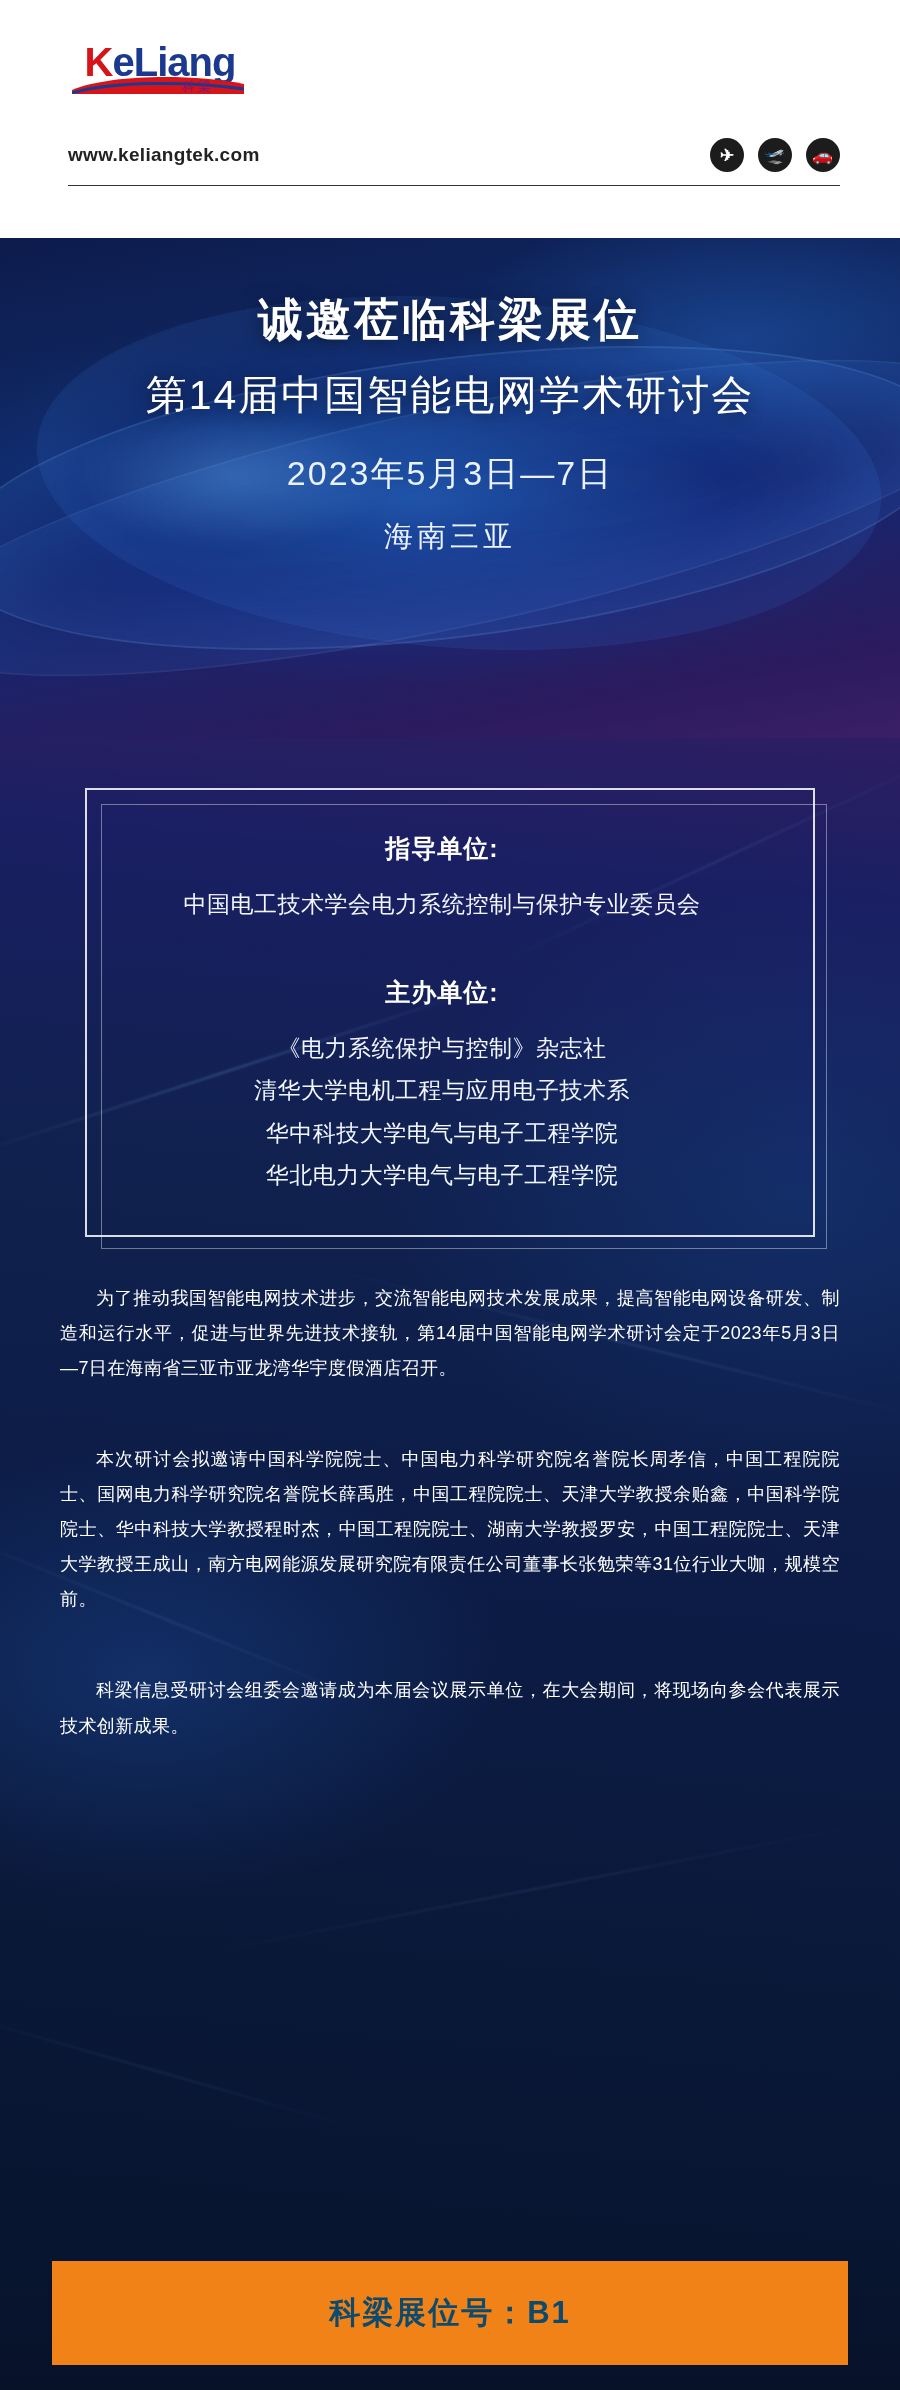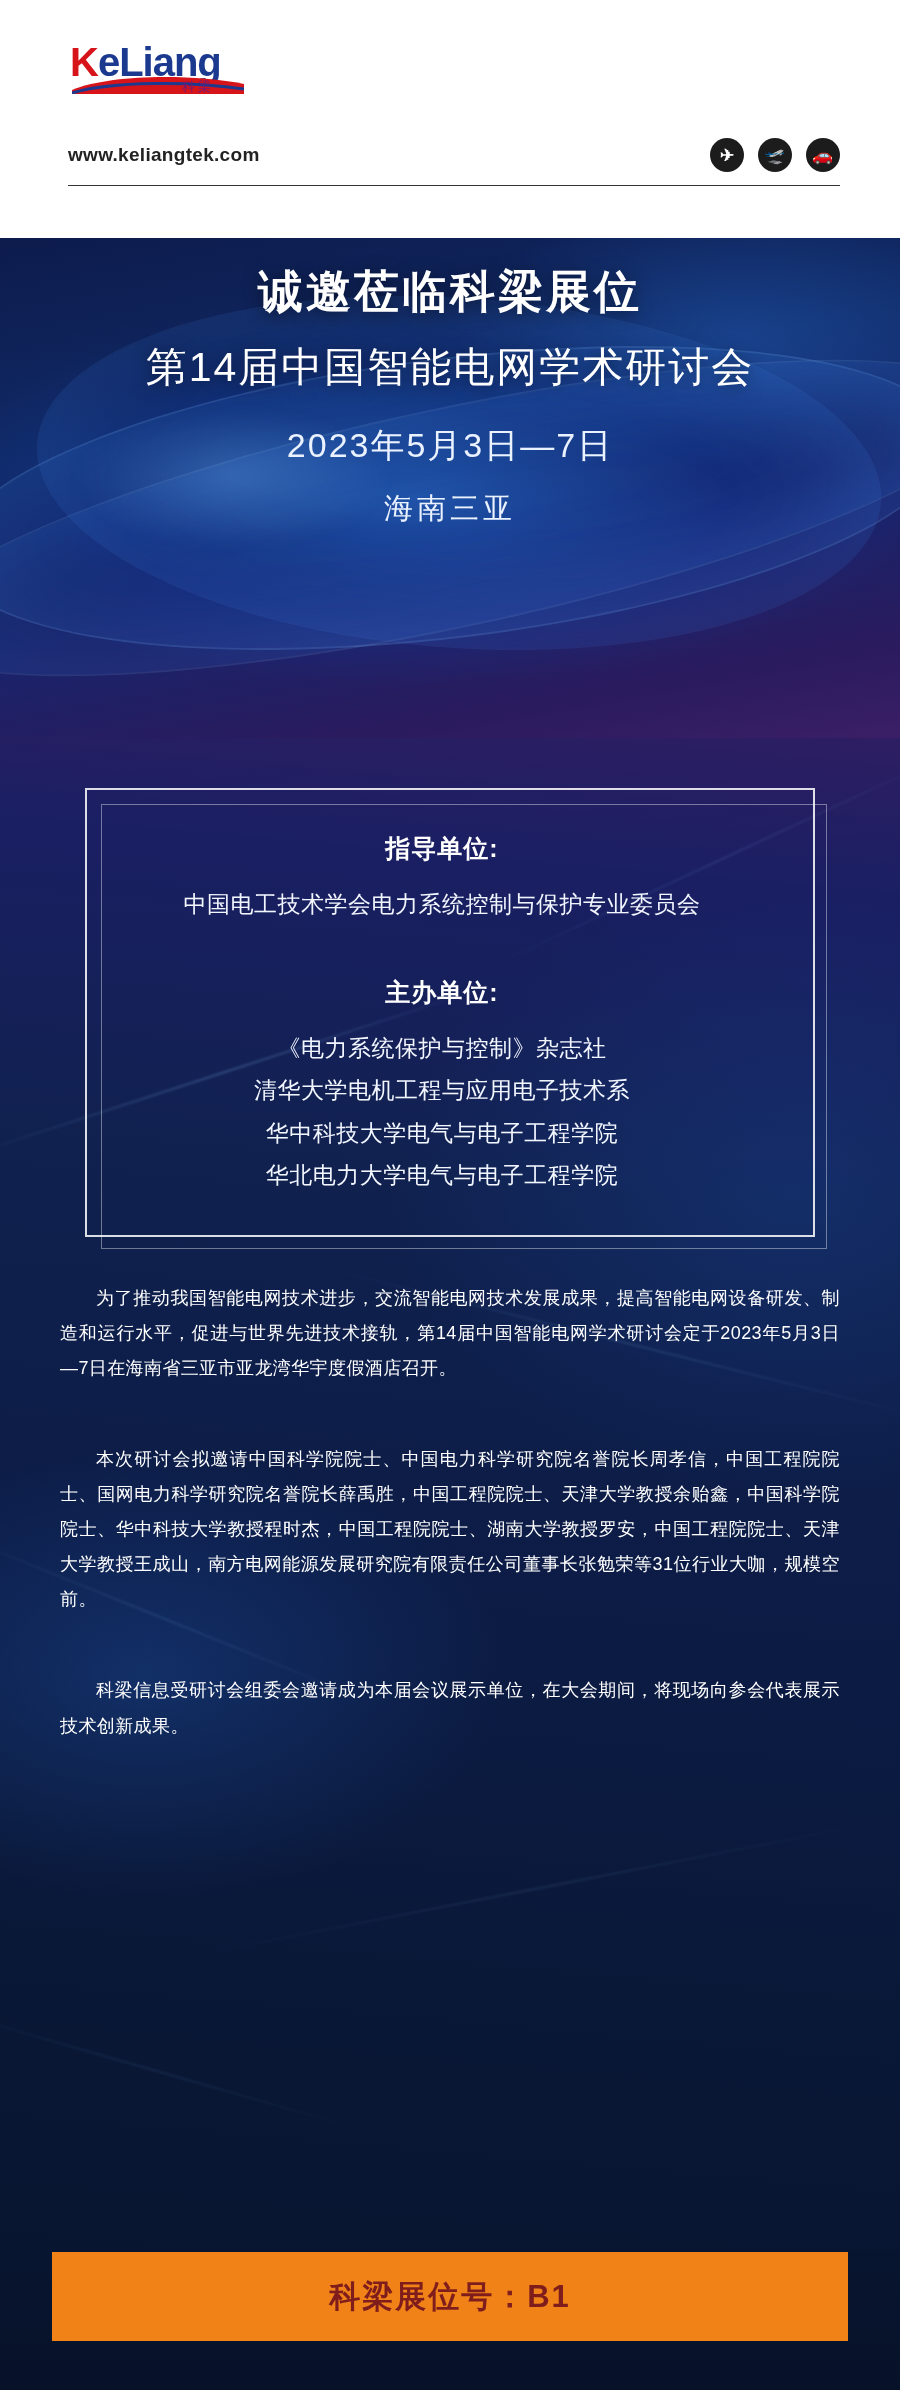--- a/index.html
+++ b/index.html
@@ -33,20 +33,21 @@
     position: relative;
     width: 180px;
     height: 56px;
   }
   .logo-text {
     font-size: 40px;
     font-weight: bold;
     letter-spacing: -1px;
     line-height: 1;
     color: #1b3a8f;
+    text-align: center;
   }
   .logo-text .k { color: #d7141a; }
   .logo-swoosh {
     position: absolute;
     left: 2px;
     top: 30px;
     width: 172px;
     height: 22px;
     overflow: hidden;
   }
@@ -130,21 +131,21 @@
     top: 34%;
     width: 320px;
     height: 140px;
     background: radial-gradient(ellipse at center, rgba(120,190,255,0.28) 0%, rgba(30,80,180,0) 70%);
     filter: blur(6px);
   }
   .hero-inner {
     position: relative;
     z-index: 5;
     text-align: center;
-    padding-top: 24px;
+    padding-top: 52px;
     color: #fff;
   }
   .hero-title1 {
     font-size: 45px;
     font-weight: bold;
     letter-spacing: 3px;
     text-shadow: 0 2px 16px rgba(0,0,0,0.5);
   }
   .hero-title2 {
     margin-top: 18px;
@@ -242,30 +243,30 @@
     position: relative;
     height: 140px;
     background:
       linear-gradient(180deg, #081530 0%, #071229 100%);
     padding: 0 52px;
     display: flex;
     align-items: flex-start;
   }
   .booth-bar {
     width: 796px;
-    height: 89px;
+    height: 104px;
     background: #f08218;
     display: flex;
     align-items: center;
     justify-content: center;
-    color: #7f1d1d;
+    color: #0c4a6e;
     font-size: 31px;
     font-weight: bold;
     letter-spacing: 2px;
-    margin-top: 2px;
+    margin-top: 11px;
   }
 </style>
 </head>
 <body>
 
 <div class="page">
 
   <div class="header">
     <div class="logo">
       <div class="logo-mark">

